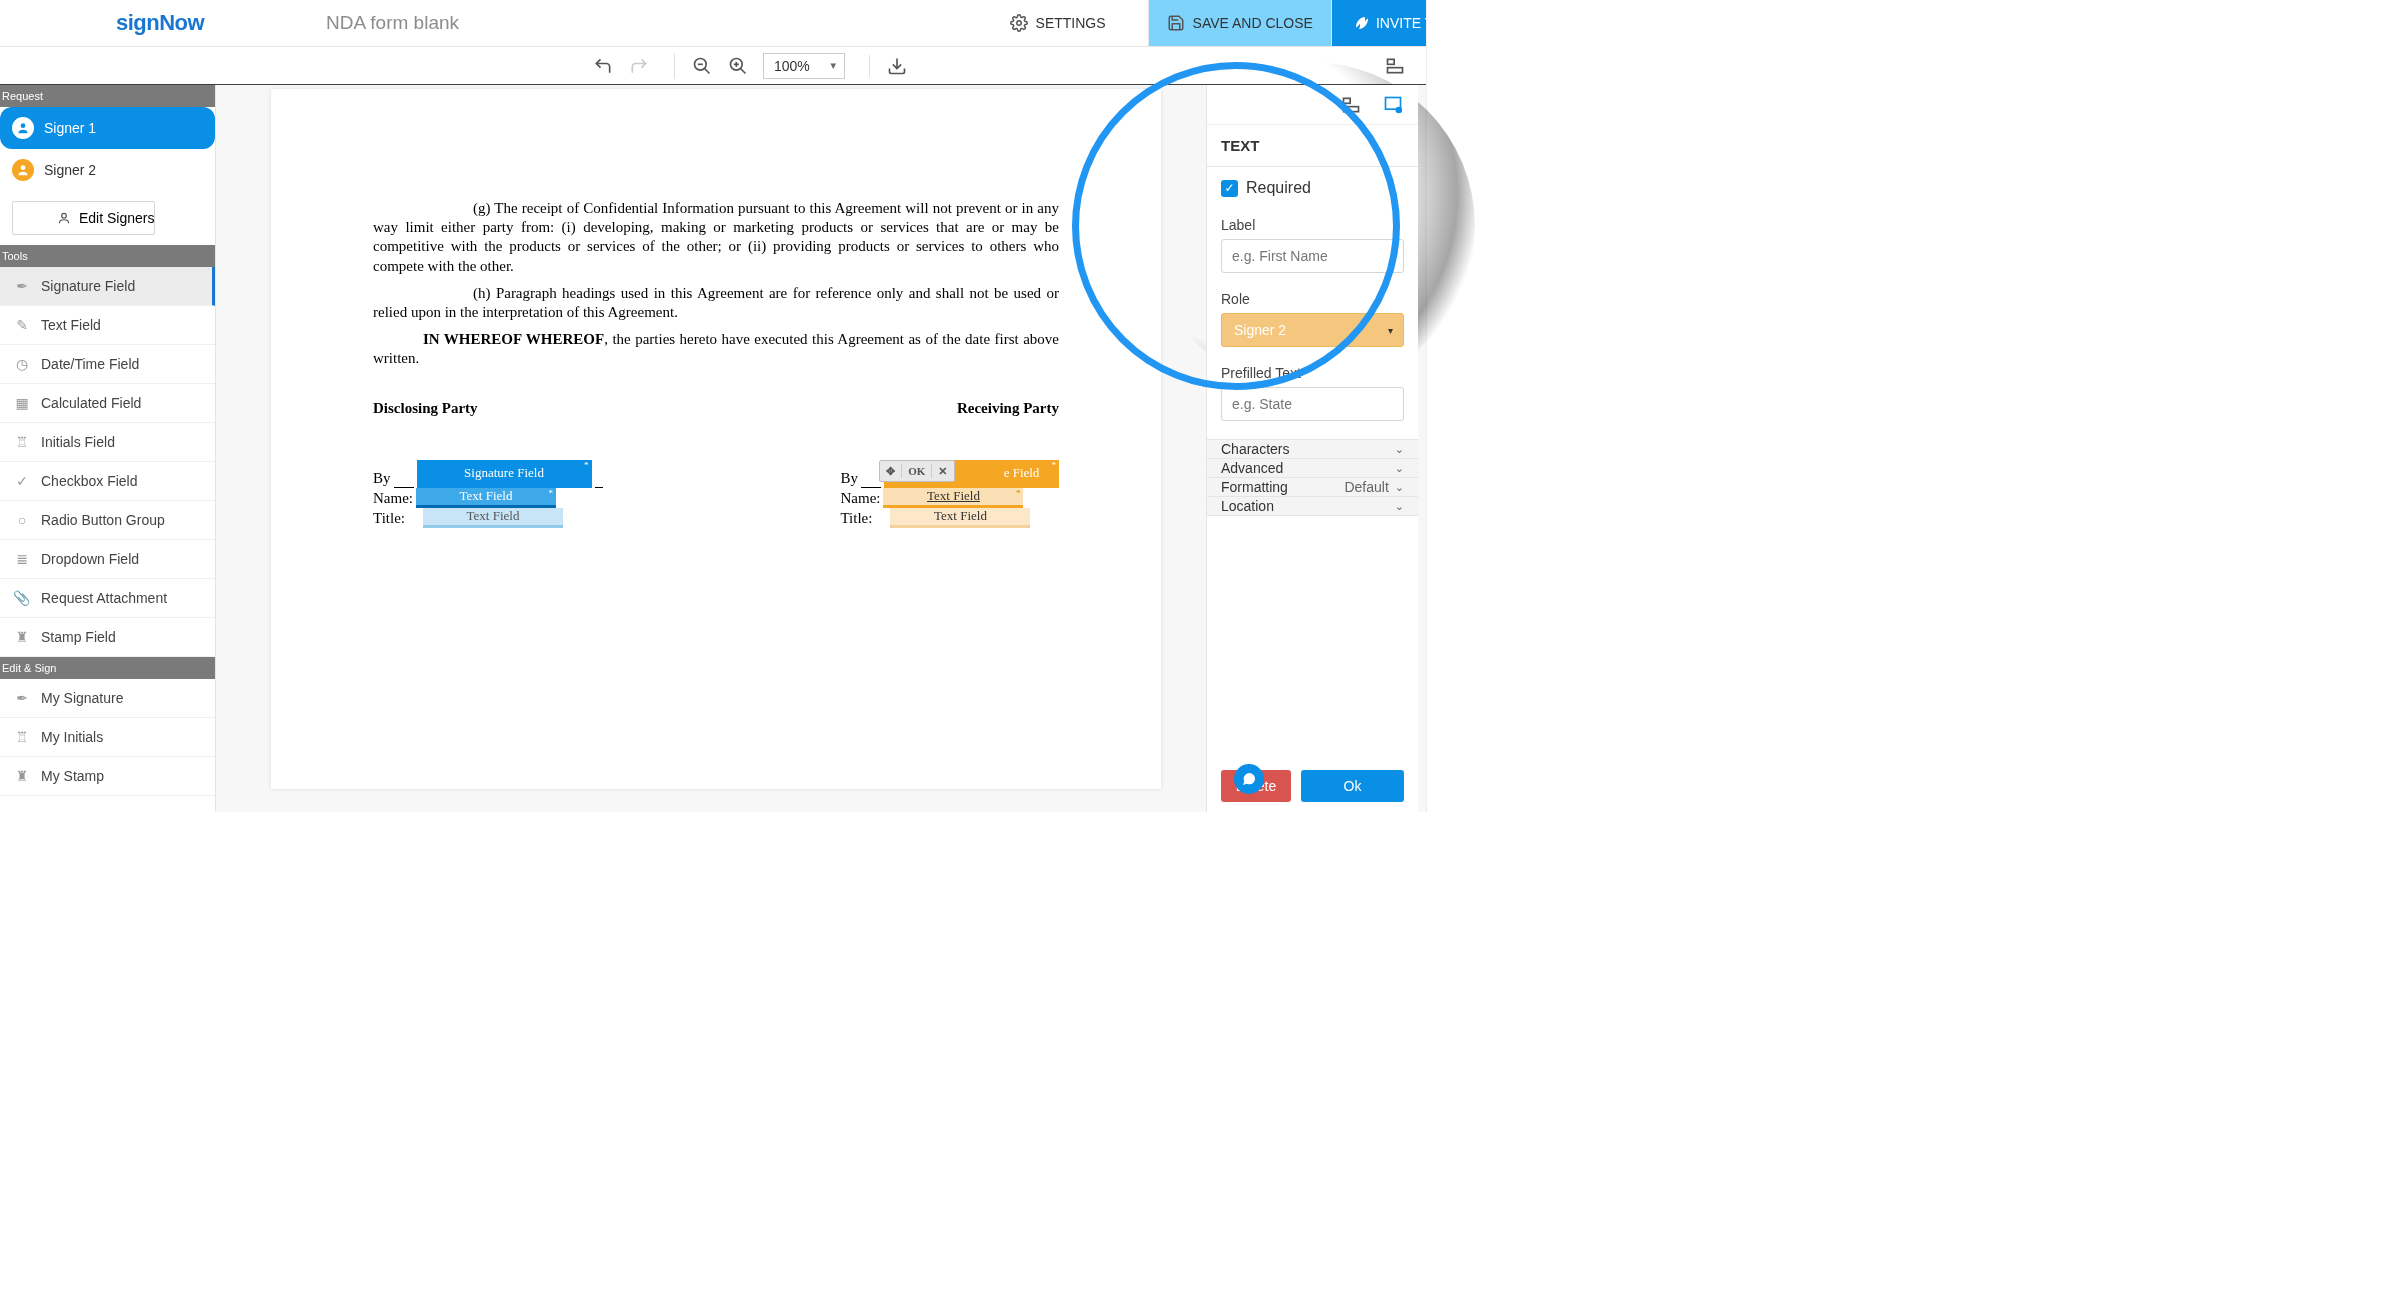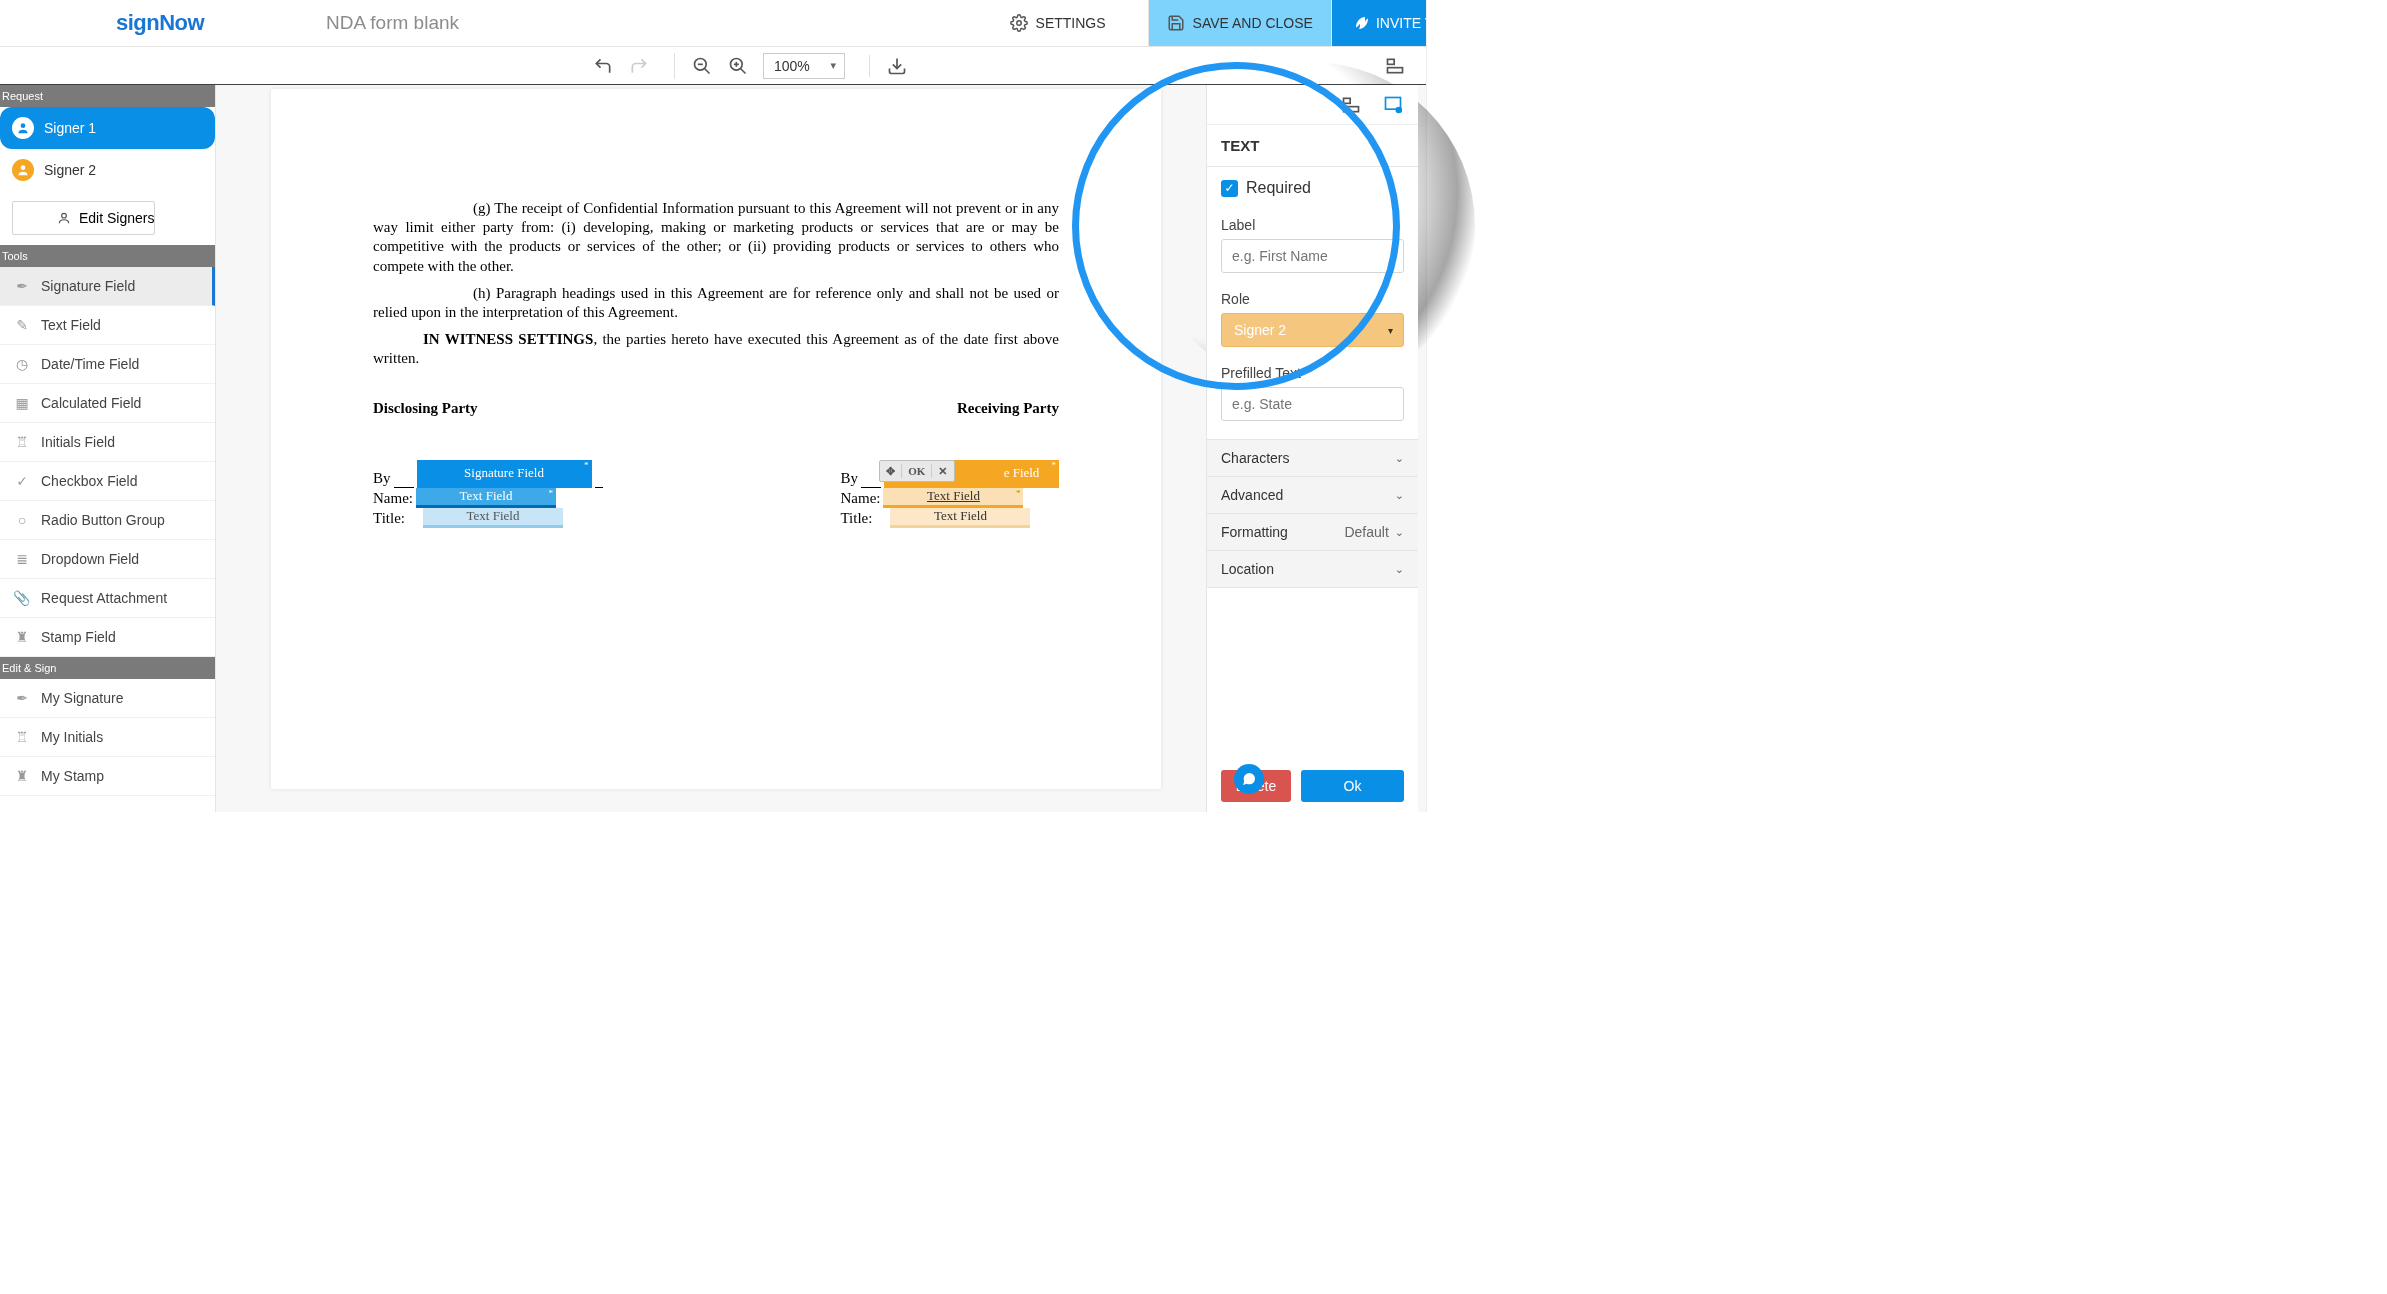--- a/index.html
+++ b/index.html
@@ -70,21 +70,21 @@
 .right-panel { position: absolute; right: 82px; top: 85px; width: 212px; bottom: 0; background: #fff; border-left: 1px solid #e5e5e5; z-index: 4; display: flex; flex-direction: column; }
 .rp-secondary-icons { height: 40px; display: flex; justify-content: flex-end; gap: 20px; align-items: center; padding-right: 14px; border-bottom: 1px solid #eee; }
 .rp-title { font-weight: 700; font-size: 15px; padding: 12px 14px; border-bottom: 1px solid #e5e5e5; }
 .rp-body { padding: 12px 14px; flex: 1; }
 .req-row { display: flex; align-items: center; gap: 8px; margin-bottom: 20px; }
 .req-check { width: 17px; height: 17px; border-radius: 3px; background: #0a8fe6; color: #fff; display: flex; align-items: center; justify-content: center; font-size: 12px; }
 .rp-label { font-size: 14px; color: #444; margin-bottom: 6px; display: block; }
 .rp-input { width: 100%; height: 34px; border: 1px solid #d5d5d5; border-radius: 3px; padding: 0 10px; font-size: 14px; margin-bottom: 18px; }
 .role-select { width: 100%; height: 34px; background: #f5c77e; border: 1px solid #eab85f; border-radius: 3px; display: flex; align-items: center; padding: 0 12px; color: #fff; font-size: 14px; margin-bottom: 18px; position: relative; }
 .role-select::after { content: "▾"; position: absolute; right: 10px; color: #333; font-size: 10px; }
-.acc-row { display: flex; justify-content: space-between; align-items: center; padding: 10px 14px; background: #f4f4f4; border-top: 1px solid #e5e5e5; border-bottom: 1px solid #e5e5e5; font-size: 14px; color: #333; margin: 0 -14px; cursor: pointer; }
+.acc-row { display: flex; justify-content: space-between; align-items: center; padding: 1px 14px; background: #f4f4f4; border-top: 1px solid #e5e5e5; border-bottom: 1px solid #e5e5e5; font-size: 14px; color: #333; margin: 0 -14px; cursor: pointer; }
 .acc-row + .acc-row { border-top: none; }
 .acc-chev { font-size: 11px; color: #666; }
 .rp-footer { position: absolute; bottom: 10px; left: 14px; right: 14px; display: flex; gap: 10px; }
 .rp-btn { flex: 1; height: 32px; border-radius: 3px; border: none; font-size: 14px; cursor: pointer; color: #fff; }
 .rp-btn.del { background: #d9534f; flex: 0 0 70px; }
 .rp-btn.ok  { background: #0a8fe6; }
 
 
 .highlight-circle { position: absolute; top: 62px; right: 100px; width: 328px; height: 328px; border: 7px solid #2196f3; border-radius: 50%; pointer-events: none; z-index: 10; }
 .highlight-shadow { position: absolute; top: 62px; right: 25px; width: 328px; height: 328px; border-radius: 50%; background: radial-gradient(circle at 30% 40%, transparent 50%, rgba(0,0,0,0.35) 70%, transparent 78%); z-index: 2; pointer-events:none;}
@@ -276,21 +276,21 @@
   <div class="tool-item">
       <span class="ti-icon">♜</span>
       <span>My Stamp</span>
     </div>
 </div>
 
 <div class="canvas-area">
   <div class="document-page">
     <p style="text-indent:100px">(g)     The receipt of Confidential Information pursuant to this Agreement will not prevent or in any way limit either party from: (i) developing, making or marketing products or services that are or may be competitive with the products or services of the other; or (ii) providing products or services to others who compete with the other.</p>
     <p style="text-indent:100px">(h)     Paragraph headings used in this Agreement are for reference only and shall not be used or relied upon in the interpretation of this Agreement.</p>
-    <p style="text-indent:50px"><span class="witness">IN WITNESS SETTINGS</span><span>, the parties hereto have executed this Agreement as of the date first above written.</span></p>
+    <p style="text-indent:50px"><span class="witness">IN WHEREOF WHEREOF</span><span>, the parties hereto have executed this Agreement as of the date first above written.</span></p>
 
     <div class="party-row" style="margin-top:30px">
       <div class="party-head">Disclosing Party</div>
       <div class="party-head right">Receiving Party</div>
     </div>
 
     <div class="party-row" style="margin-top:50px; align-items:flex-start">
 
       <div class="party-col">
         <div class="sig-line">

